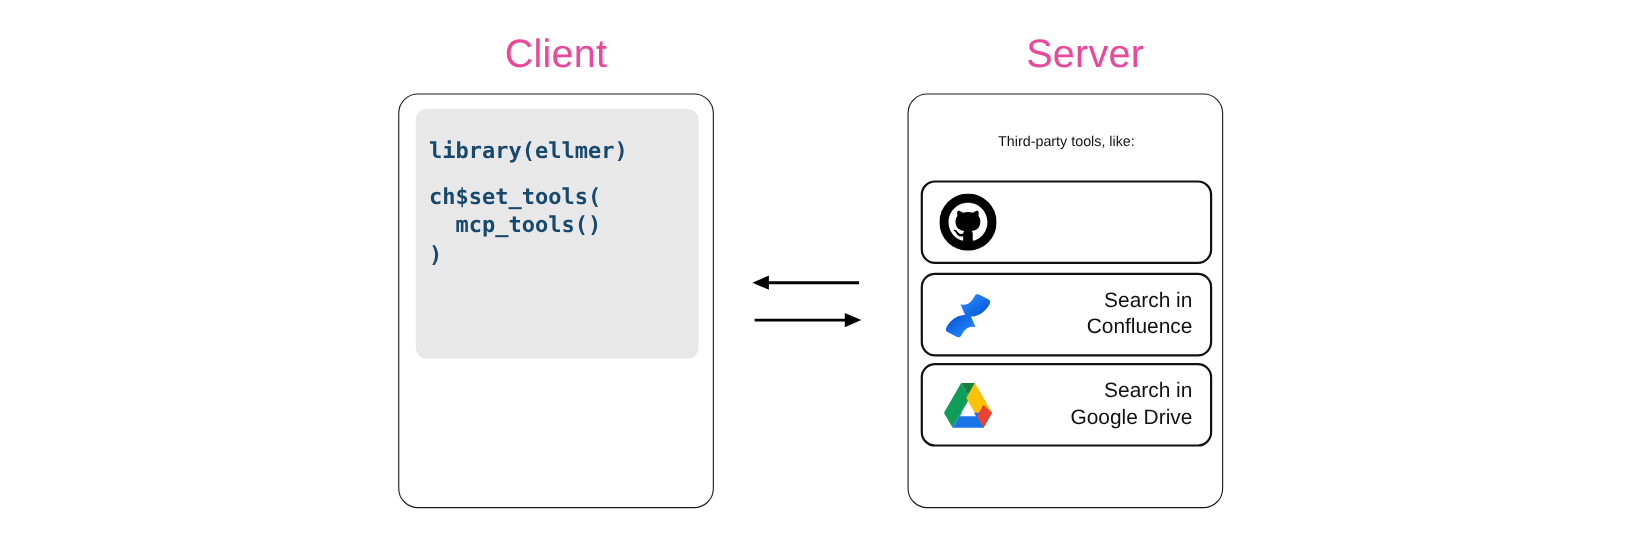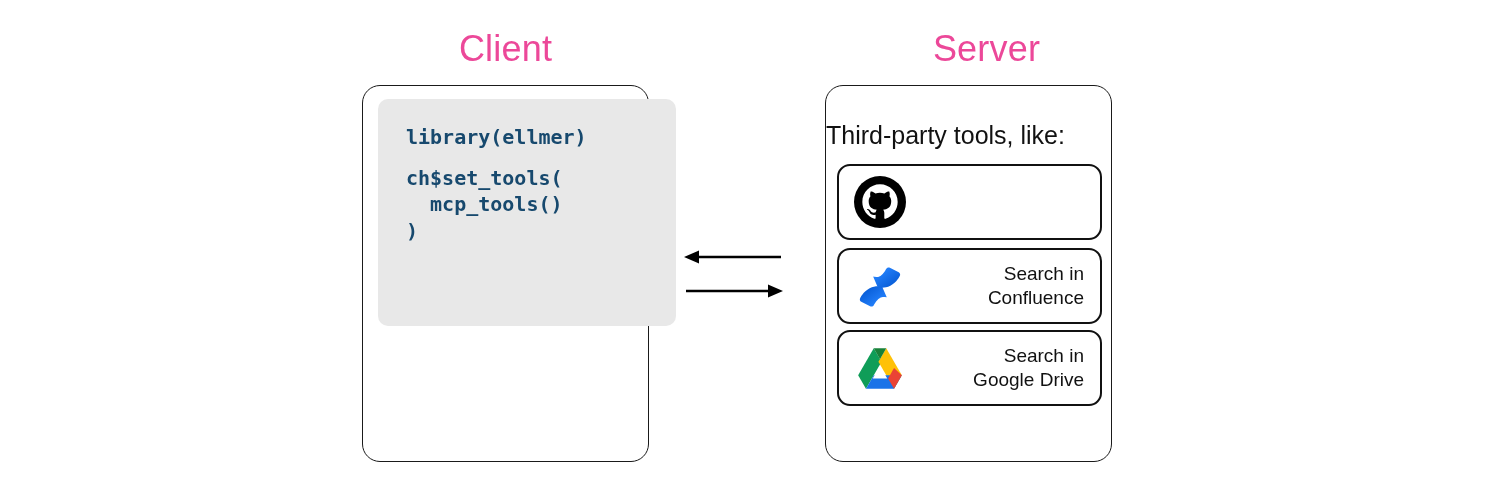--- a/index.html
+++ b/index.html
@@ -37,47 +37,47 @@
     box-sizing: border-box;
   }
   #client-panel { left: 362px;  top: 85px; width: 287px; height: 377px; }
   #server-panel { left: 825px;  top: 85px; width: 287px; height: 377px; }
 
   
   #code-block {
     position: absolute;
     left: 15px;
     top: 13px;
-    width: 298px;
+    width: 257px;
     height: 227px;
     background: #e8e8e8;
     border-radius: 10px;
     box-sizing: border-box;
-    padding: 28px 0 0 28px;
+    padding: 28px 0 0 12px;
   }
   .code-line {
     font-family: "DejaVu Sans Mono", "Liberation Mono", monospace;
     font-size: 20px;
     font-weight: 700;
     color: #17496e;
     line-height: 1.0;
     white-space: pre;
     margin-bottom: 21px;
   }
   .code-line.tight { margin-bottom: 6px; }
   .code-line.tight2 { margin-bottom: 7px; }
 
   
   #server-caption {
     position: absolute;
     left: 0;
     top: 35px;
     width: 287px;
-    text-align: left;
-    font-size: 25px;
+    text-align: center;
+    font-size: 13px;
     font-weight: 400;
     color: #111111;
     white-space: nowrap;
   }
   .tool-card {
     position: absolute;
     left: 11px;
     width: 265px;
     height: 76px;
     border: 2.2px solid #111111;

